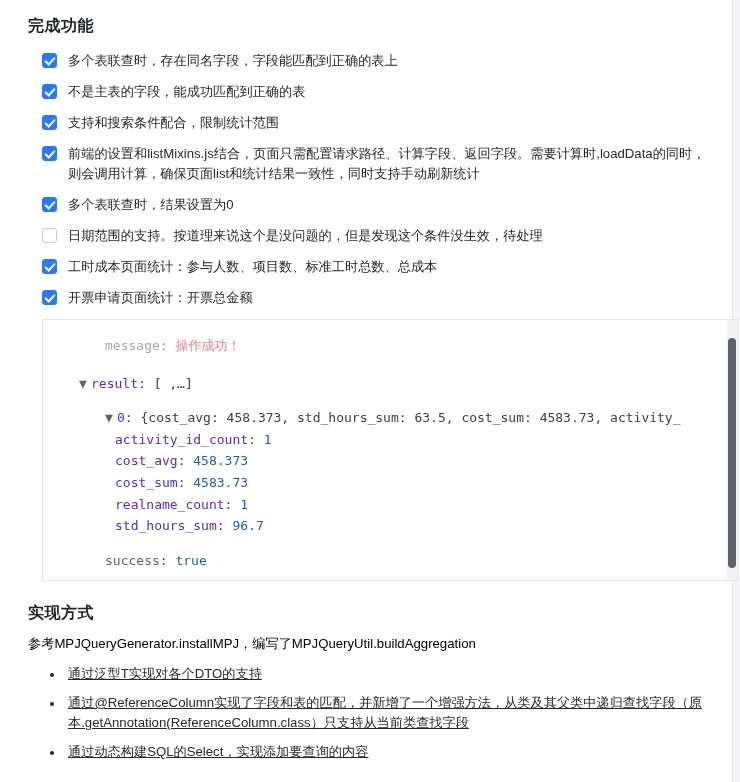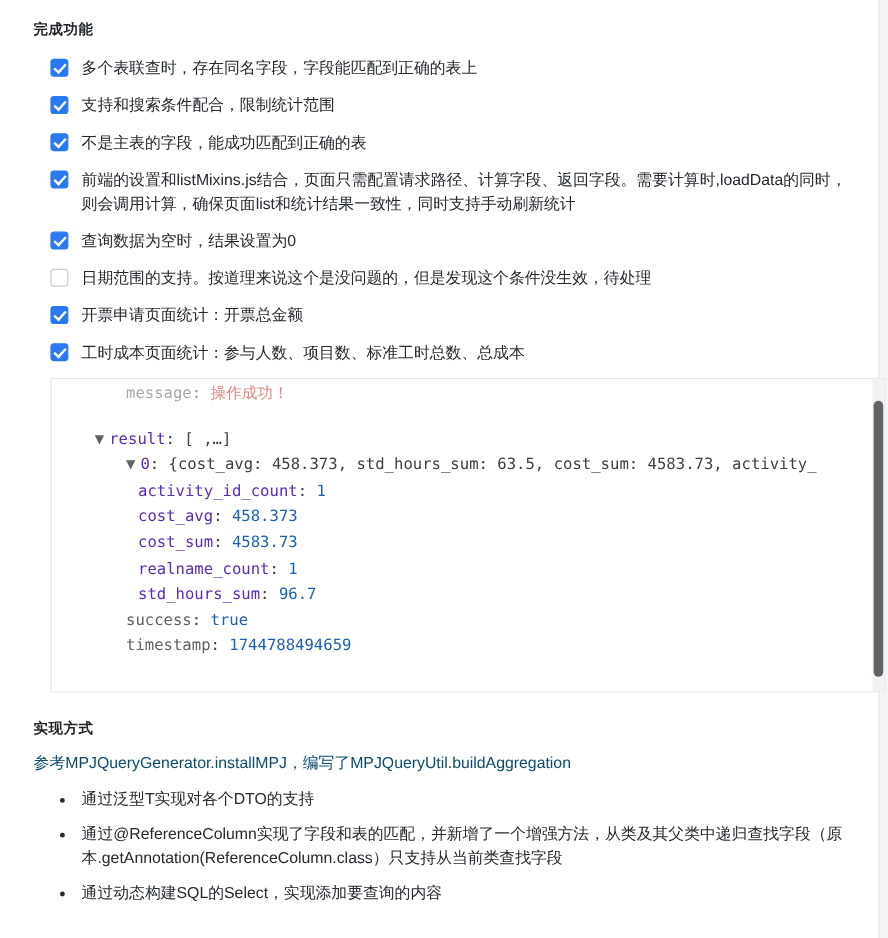--- a/index.html
+++ b/index.html
@@ -25,21 +25,21 @@
     top: 0; right: 0;
     width: 8px; height: 782px;
     background: #f4f5f7;
     border-left: 1px solid #e6e8eb;
   }
   .content {
     width: 732px;
     padding: 10px 18px 0 28px;
   }
   h2.section-title {
-    font-size: 12px;
+    font-size: 16px;
     font-weight: bold;
     margin: 6px 0 14px 0;
     color: #1f2328;
     letter-spacing: 0.5px;
   }
   h2.section-title.mid {
     margin-top: 22px;
     margin-bottom: 10px;
   }
   
@@ -111,52 +111,53 @@
   }
   .console-sb .thumb {
     position: absolute;
     top: 18px; left: 1px;
     width: 8px; height: 230px;
     background: #5f6368;
     border-radius: 4px;
   }
   .cline { white-space: pre; }
   .ind1 { padding-left: 26px; margin-top: 16px; }
-  .ind2 { padding-left: 52px; }
+  .ind2 { padding-left: 52px; margin-top: 13px; }
   .ind3 { padding-left: 62px; }
   .key { color: #5b2bb5; }
   .key-gray { color: #5f6368; }
   .num { color: #1a5fb4; }
   .bool { color: #1a5fb4; }
   .str { color: #c41a16; }
   .punc { color: #3c4043; }
   .tri {
     color: #5f6368;
     display: inline-block;
     width: 12px;
   }
   .faded { opacity: 0.55; }
   
   .para {
     font-size: 13.2px;
     line-height: 20px;
     margin: 0 0 10px 0;
-    color: #0c4a6e;
+    color: #000000;
   }
   ul.bullets {
     margin: 6px 0 0 0;
     padding-left: 36px;
     list-style: disc;
   }
   ul.bullets li {
     font-size: 13.2px;
     line-height: 20px;
     margin-bottom: 9px;
     color: #24292f;
     padding-left: 4px;
+    text-decoration: underline;
   }
   ul.bullets li::marker { color: #24292f; font-size: 12px; }
 </style>
 </head>
 <body>
 
 <div class="page">
 
   <div class="right-rail"></div>
 
@@ -164,45 +165,45 @@
 
     <h2 class="section-title">完成功能</h2>
 
     <ul class="checklist" id="checklist">
         <li class="check-item">
           <span class="cb checked"></span>
           <span class="check-text">多个表联查时，存在同名字段，字段能匹配到正确的表上</span>
         </li>
         <li class="check-item">
           <span class="cb checked"></span>
+          <span class="check-text">不是主表的字段，能成功匹配到正确的表</span>
+        </li>
+        <li class="check-item">
+          <span class="cb checked"></span>
           <span class="check-text">支持和搜索条件配合，限制统计范围</span>
         </li>
         <li class="check-item">
           <span class="cb checked"></span>
-          <span class="check-text">不是主表的字段，能成功匹配到正确的表</span>
-        </li>
-        <li class="check-item">
-          <span class="cb checked"></span>
           <span class="check-text">前端的设置和listMixins.js结合，页面只需配置请求路径、计算字段、返回字段。需要计算时,loadData的同时，则会调用计算，确保页面list和统计结果一致性，同时支持手动刷新统计</span>
         </li>
         <li class="check-item">
           <span class="cb checked"></span>
-          <span class="check-text">查询数据为空时，结果设置为0</span>
+          <span class="check-text">多个表联查时，结果设置为0</span>
         </li>
         <li class="check-item">
           <span class="cb"></span>
           <span class="check-text">日期范围的支持。按道理来说这个是没问题的，但是发现这个条件没生效，待处理</span>
         </li>
         <li class="check-item">
           <span class="cb checked"></span>
+          <span class="check-text">工时成本页面统计：参与人数、项目数、标准工时总数、总成本</span>
+        </li>
+        <li class="check-item">
+          <span class="cb checked"></span>
           <span class="check-text">开票申请页面统计：开票总金额</span>
-        </li>
-        <li class="check-item">
-          <span class="cb checked"></span>
-          <span class="check-text">工时成本页面统计：参与人数、项目数、标准工时总数、总成本</span>
         </li>
       </ul>
 
     <div class="console">
       <div class="console-scroll" id="console-lines">
           <div class="cline ind2 faded"><span class="key-gray">message</span><span class="punc">: </span><span class="str">操作成功！</span></div>
           <div class="cline ind1"><span class="tri">▼</span><span class="key">result</span><span class="punc">: </span><span class="punc">[ ,…]</span></div>
           <div class="cline ind2"><span class="tri">▼</span><span class="key">0</span><span class="punc">: </span><span class="punc">{cost_avg: 458.373, std_hours_sum: 63.5, cost_sum: 4583.73, activity_</span></div>
           <div class="cline ind3"><span class="key">activity_id_count</span><span class="punc">: </span><span class="num">1</span></div>
           <div class="cline ind3"><span class="key">cost_avg</span><span class="punc">: </span><span class="num">458.373</span></div>

